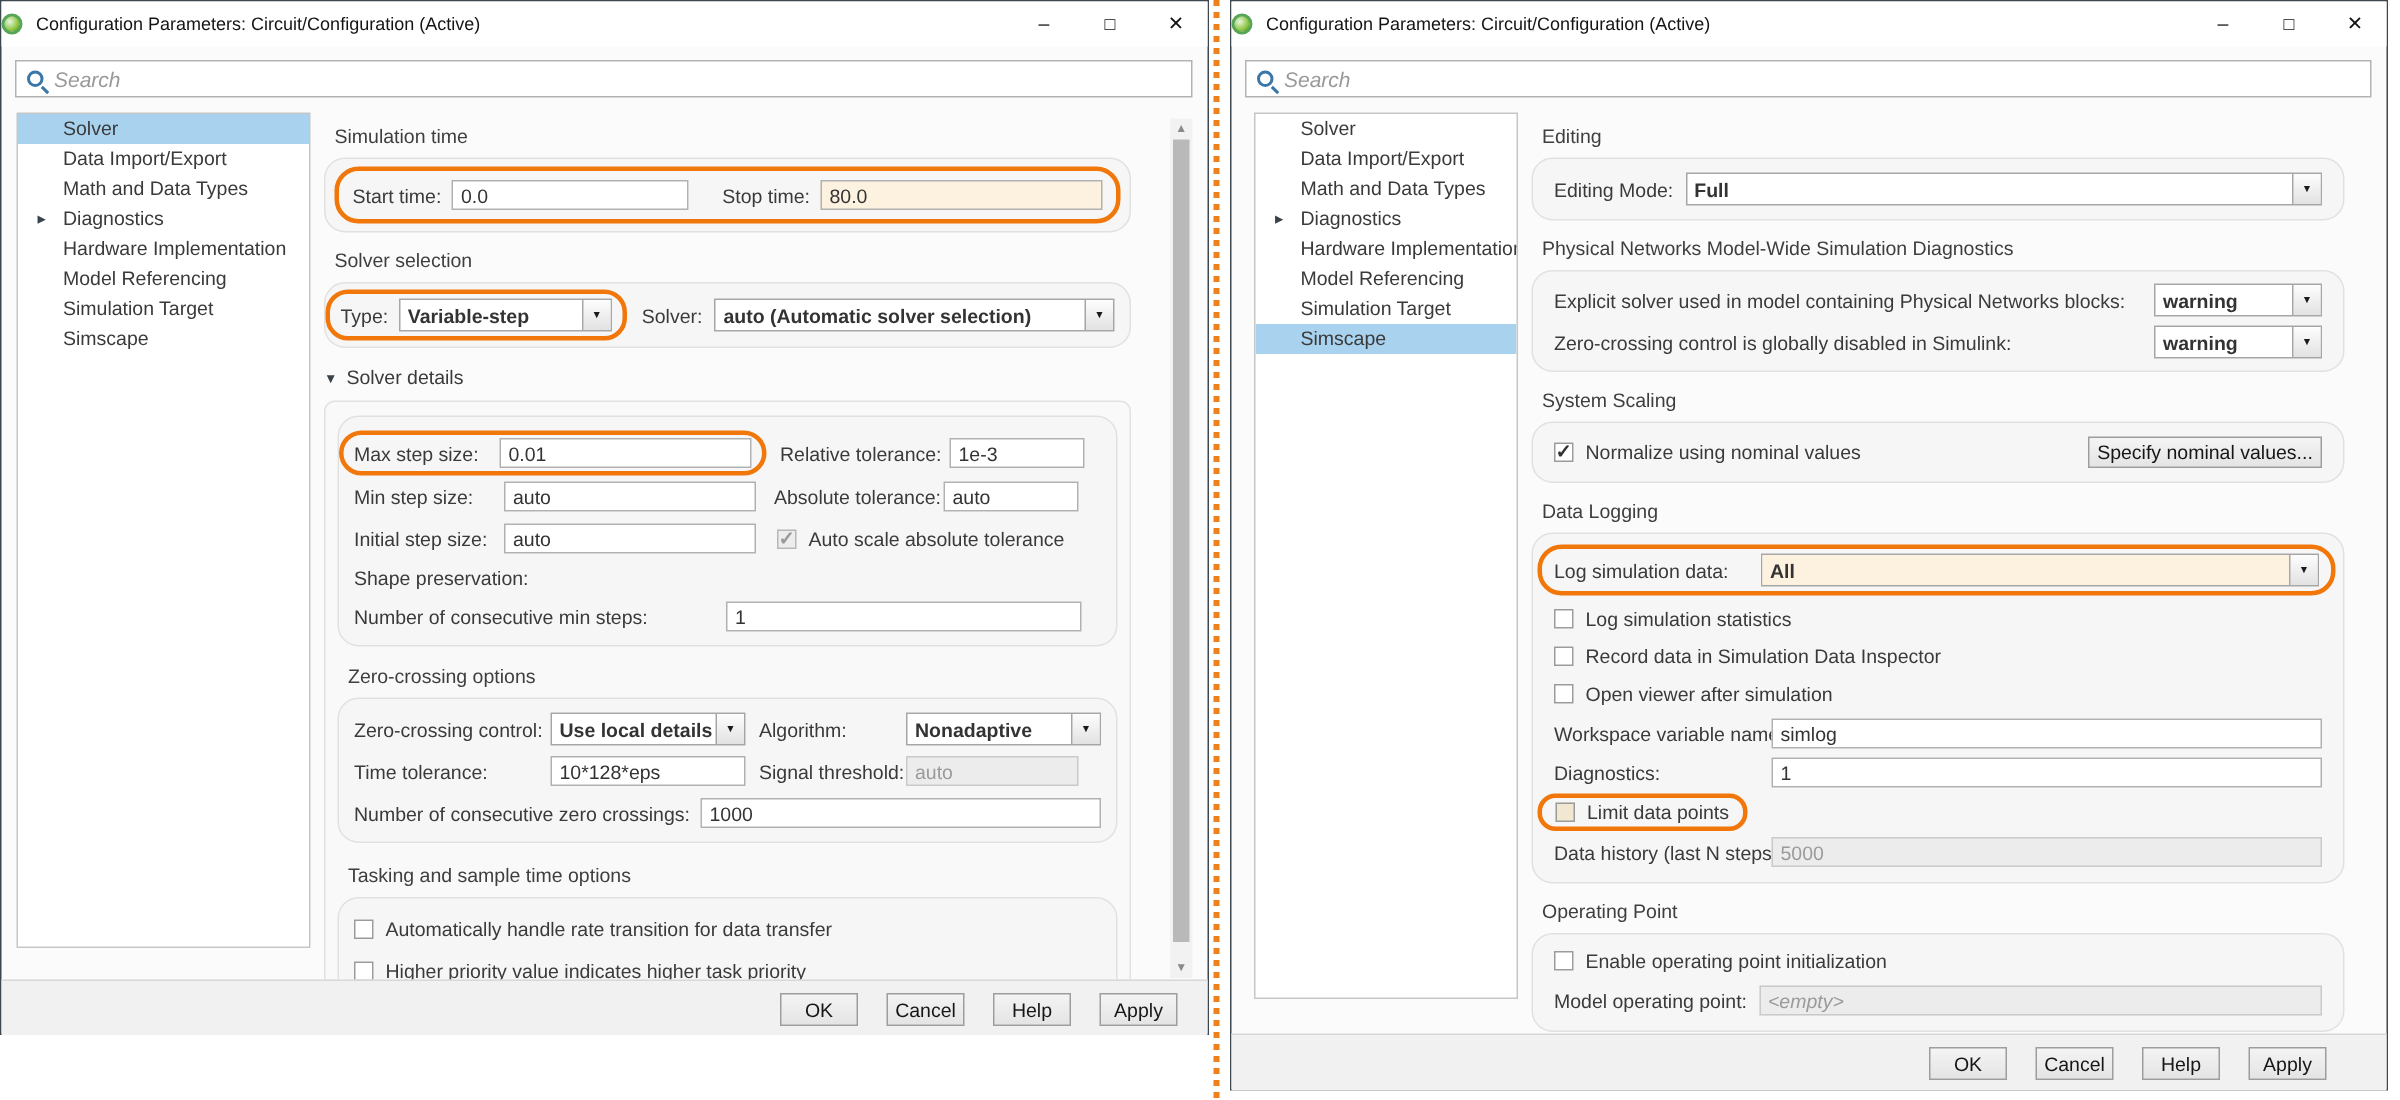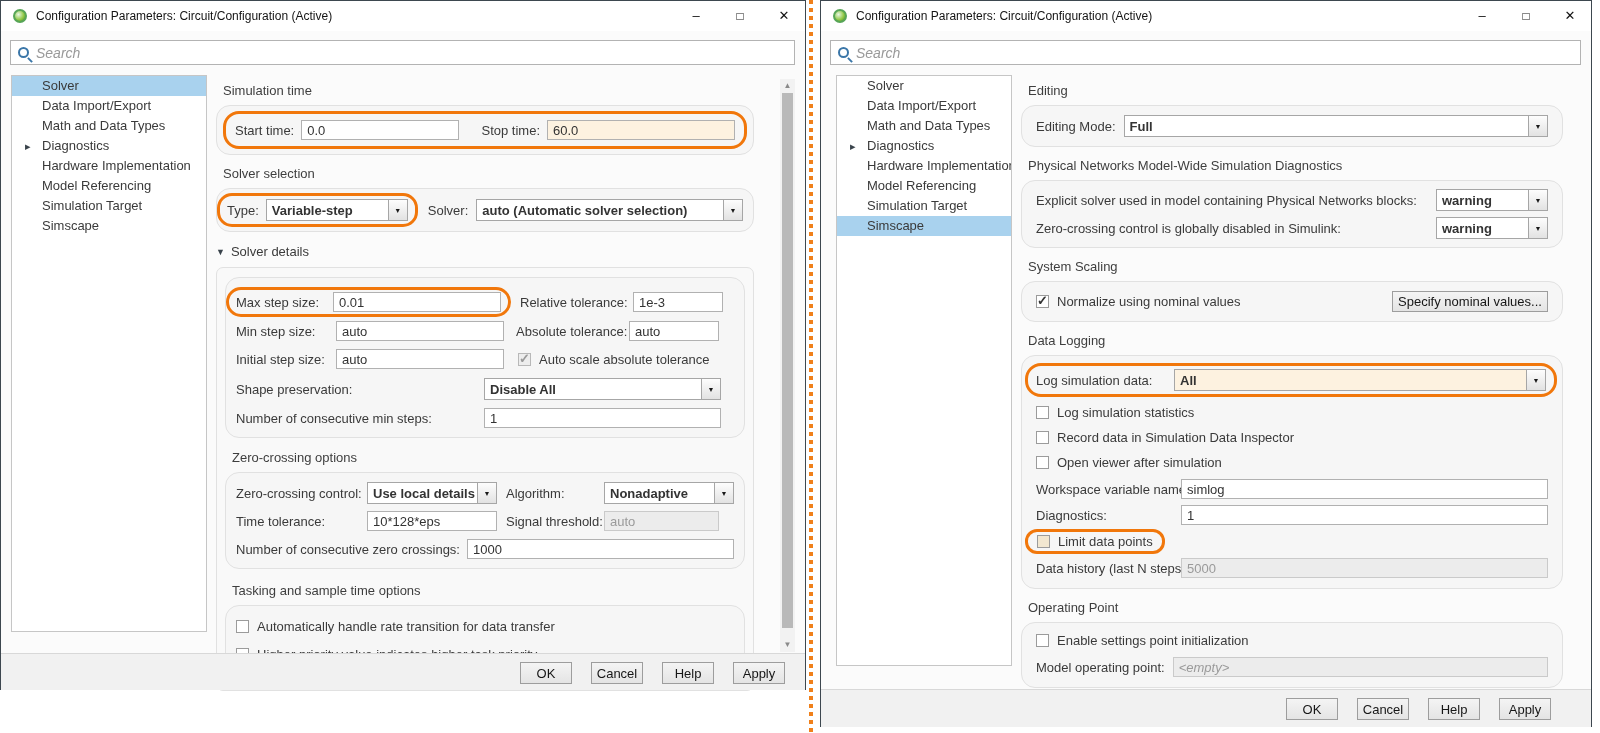--- a/index.html
+++ b/index.html
@@ -5,21 +5,21 @@
   * { margin:0; padding:0; box-sizing:border-box; }
   html,body { background:#fff; }
   body { font-family:"Liberation Sans", sans-serif; font-size:13px; color:#3a3a3a; }
   #stage { position:relative; width:1600px; height:733px; background:#fff; overflow:hidden; }
 
   .dialog { position:absolute; background:#fbfbfb; border:1px solid #3d474f; }
   #dlg-left  { left:0;   top:0; width:806px; height:690px; }
   #dlg-right { left:820px; top:0; width:772px; height:727px; }
 
   
-  .titlebar { position:absolute; left:0; right:0; top:0; height:30px; background:#fff; display:flex; align-items:center; padding-left:12px; }
+  .titlebar { position:absolute; left:0; right:0; top:0; height:30px; background:#fff; display:flex; align-items:center; }
   .app-icon { width:14px; height:14px; border-radius:50%; border:2px solid #57a557; background:radial-gradient(circle at 35% 35%, #e8f5e2, #8cc63f 60%, #4e7f3a); margin-right:9px; flex:none; }
   .win-title { font-size:12px; color:#141414; white-space:nowrap; }
   .win-controls { position:absolute; top:0; right:14px; height:30px; display:flex; align-items:center; gap:30px; }
   .win-btn { font-size:13px; color:#111; width:14px; text-align:center; cursor:default; line-height:30px; }
   .win-btn.max { font-size:12px; }
 
   
   .searchbar { position:absolute; left:9px; right:10px; top:39px; height:25px; background:#fff; border:1px solid #b3b3b3; display:flex; align-items:center; padding-left:7px; }
   .search-icon { width:11px; height:11px; border:2px solid #3a76a8; border-radius:50%; position:relative; margin-right:7px; flex:none; }
   .search-icon::after { content:""; position:absolute; width:2px; height:6px; background:#3a76a8; left:9px; top:8px; transform:rotate(-45deg); }
@@ -126,21 +126,21 @@
 
       <div class="sec-title" style="margin-top:4px;">Simulation time</div>
       <div class="group" style="padding:5px 6px;">
         <div class="annot row" style="padding:6px 9px;">
           <span class="lbl">Start time:</span>
           <div class="input" style="flex:1; margin-left:7px;">
               <span>0.0</span>
             </div>
           <span class="lbl" style="margin-left:22px;">Stop time:</span>
           <div class="input hl" style="width:188px; margin-left:7px;">
-              <span>60.0</span>
+              <span>80.0</span>
             </div>
         </div>
       </div>
 
       <div class="sec-title">Solver selection</div>
       <div class="group" style="padding:4px 10px;text-align:right;">
         <div class="row">
           <div class="annot-inline" style="padding:3px 7px; margin-left:-10px;">
             <span class="lbl">Type:</span>
             <div class="dropdown" style="width:142px; margin-left:7px;">
@@ -189,24 +189,20 @@
           <div class="row" style="margin-bottom:9px;">
             <span class="lbl" style="width:100px;">Initial step size:</span>
             <div class="input" style="width:168px;">
                 <span>auto</span>
               </div>
             <span class="checkbox checked disabled" style="margin-left:14px;"></span>
             <span class="lbl">Auto scale absolute tolerance</span>
           </div>
           <div class="row" style="margin-bottom:8px;">
             <span class="lbl" style="width:248px;">Shape preservation:</span>
-            <div class="dropdown" style="width:237px;">
-              <span class="dd-value">Disable All</span>
-              <span class="dd-btn"></span>
-            </div>
           </div>
           <div class="row">
             <span class="lbl" style="width:248px;">Number of consecutive min steps:</span>
             <div class="input" style="width:237px;">
                 <span>1</span>
               </div>
           </div>
         </div>
 
         <div class="sec-title" style="margin-top:12px;">Zero-crossing options</div>
@@ -386,21 +382,21 @@
           <div class="input disabled" style="flex:1;">
               <span>5000</span>
             </div>
         </div>
       </div>
 
       <div class="sec-title">Operating Point</div>
       <div class="group" style="padding:10px 14px;">
         <div class="row" style="margin-bottom:9px;">
           <span class="checkbox"></span>
-          <span class="lbl">Enable settings point initialization</span>
+          <span class="lbl">Enable operating point initialization</span>
         </div>
         <div class="row">
           <span class="lbl">Model operating point:</span>
           <div class="input disabled empty-italic" style="flex:1; margin-left:8px;">
               <span>&lt;empty&gt;</span>
             </div>
         </div>
       </div>
 
     </div>

